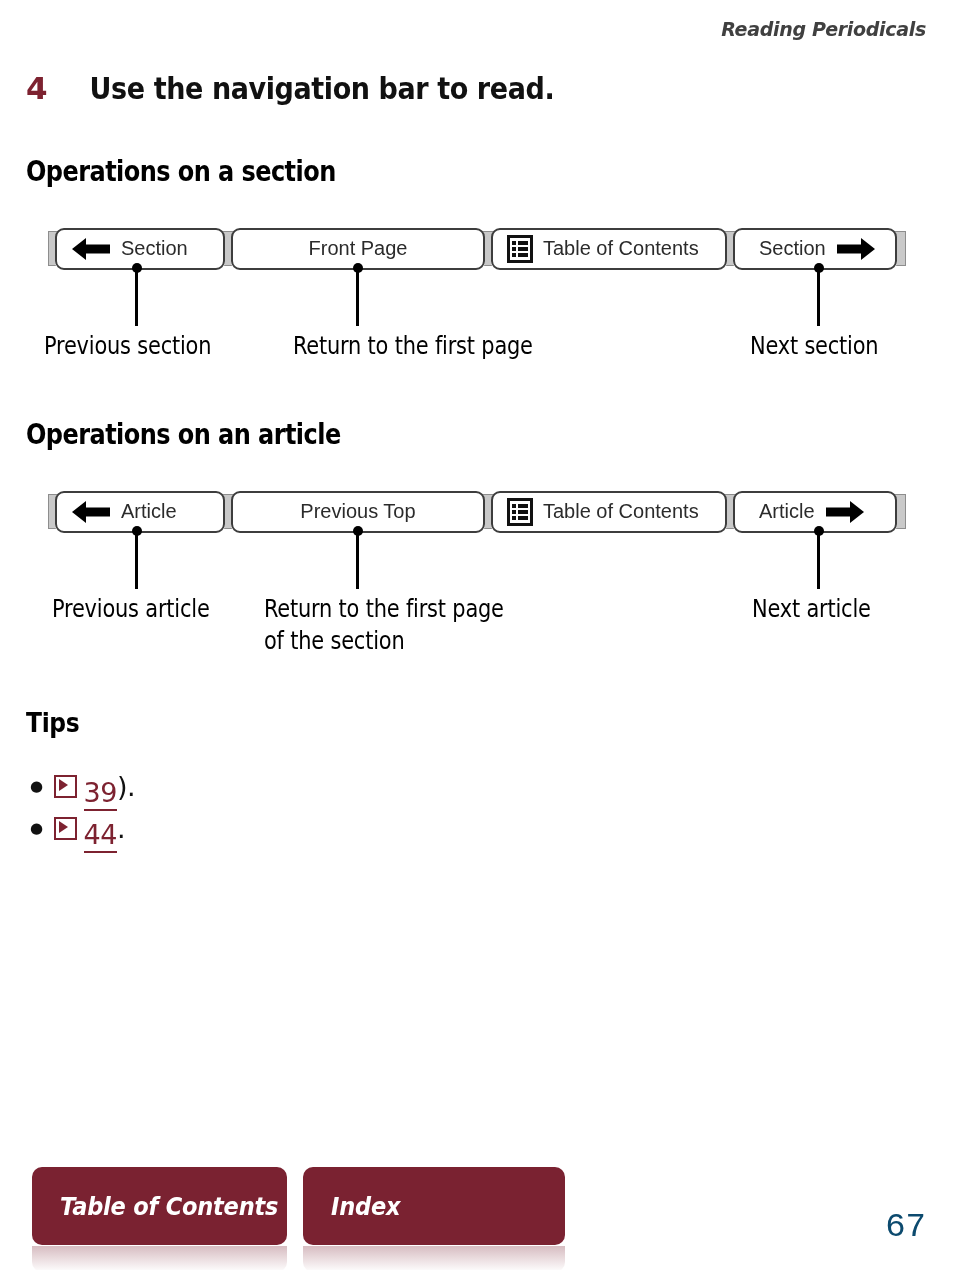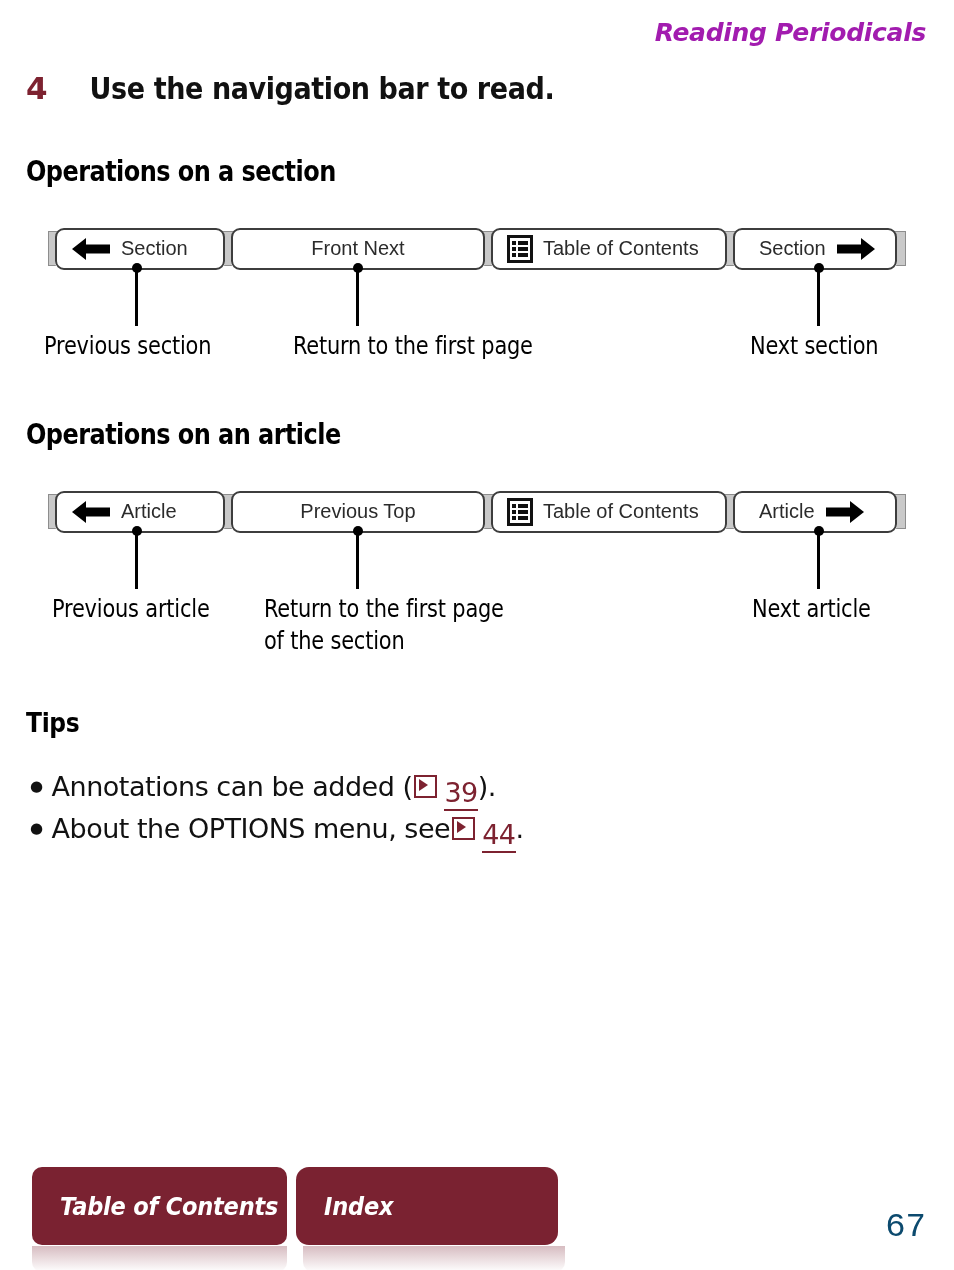--- a/index.html
+++ b/index.html
@@ -17,23 +17,23 @@
   }
 
   
   .running-header {
     position: absolute;
     top: 18px;
     right: 28px;
     font-family: "DejaVu Sans", sans-serif;
     font-style: italic;
     font-weight: bold;
-    font-size: 25px;
+    font-size: 19px;
     letter-spacing: -0.3px;
-    color: #a21caf;
+    color: #404040;
     white-space: nowrap;
   }
 
   
   .step-row {
     position: absolute;
     top: 70px;
     left: 26px;
     display: flex;
     align-items: baseline;
@@ -220,21 +220,21 @@
     box-sizing: border-box;
     color: #ffffff;
     font-family: "DejaVu Sans Condensed", "DejaVu Sans", sans-serif;
     font-weight: bold;
     font-style: italic;
     font-size: 25px;
     letter-spacing: -0.2px;
     white-space: nowrap;
   }
   #foot-toc   { left: 32px;  top: 1167px; width: 255px; }
-  #foot-index { left: 296px; top: 1167px; width: 262px; border-radius: 13px; }
+  #foot-index { left: 303px; top: 1167px; width: 262px; }
 
   .foot-reflect {
     position: absolute;
     height: 26px;
     border-radius: 0 0 10px 10px;
     background: linear-gradient(to bottom, rgba(122,34,49,0.30), rgba(122,34,49,0.0));
   }
   #refl-toc   { left: 32px;  top: 1246px; width: 255px; }
   #refl-index { left: 303px; top: 1246px; width: 262px; }
 
@@ -262,21 +262,21 @@
 <div class="navbar" id="navbar-section">
 
   <div class="nav-btn w-prev">
     <svg class="arrow-svg" width="40" height="26" viewBox="0 0 40 26">
       <polygon points="1,13 15,2 15,8.5 39,8.5 39,17.5 15,17.5 15,24" fill="#000"></polygon>
     </svg>
     <span class="lbl">Section</span>
   </div>
 
   <div class="nav-btn w-mid">
-    <span class="lbl">Front Next</span>
+    <span class="lbl">Front Page</span>
   </div>
 
   <div class="nav-btn w-toc">
     <svg class="toc-icon" width="26" height="28" viewBox="0 0 26 28">
       <rect x="1.5" y="1.5" width="23" height="25" fill="#fff" stroke="#111" stroke-width="3"></rect>
       <rect x="5" y="6" width="4" height="4" fill="#111"></rect>
       <rect x="11" y="6" width="10" height="4" fill="#111"></rect>
       <rect x="5" y="12" width="4" height="4" fill="#111"></rect>
       <rect x="11" y="12" width="10" height="4" fill="#111"></rect>
       <rect x="5" y="18" width="4" height="4" fill="#111"></rect>
@@ -345,31 +345,29 @@
 
 <div class="callout" style="left:52px;  top:593px;">Previous article</div>
 <div class="callout" style="left:264px; top:593px;">Return to the first page
 of the section</div>
 <div class="callout" style="left:752px; top:593px;">Next article</div>
 
 <div class="tips-title">Tips</div>
 
 <div class="tip-line" id="tip-1">
   <span class="tip-bullet">●</span>
-  <span>Annotations can be added (</span>
   <span class="xref">
     <span class="xref-box"></span>
     <span class="xref-page">39</span>
   </span>
   <span>).</span>
 </div>
 
 <div class="tip-line" id="tip-2">
   <span class="tip-bullet">●</span>
-  <span>About the OPTIONS menu, see </span>
   <span class="xref">
     <span class="xref-box"></span>
     <span class="xref-page">44</span>
   </span>
   <span>.</span>
 </div>
 
 <div class="foot-reflect" id="refl-toc"></div>
 <div class="foot-reflect" id="refl-index"></div>
 

